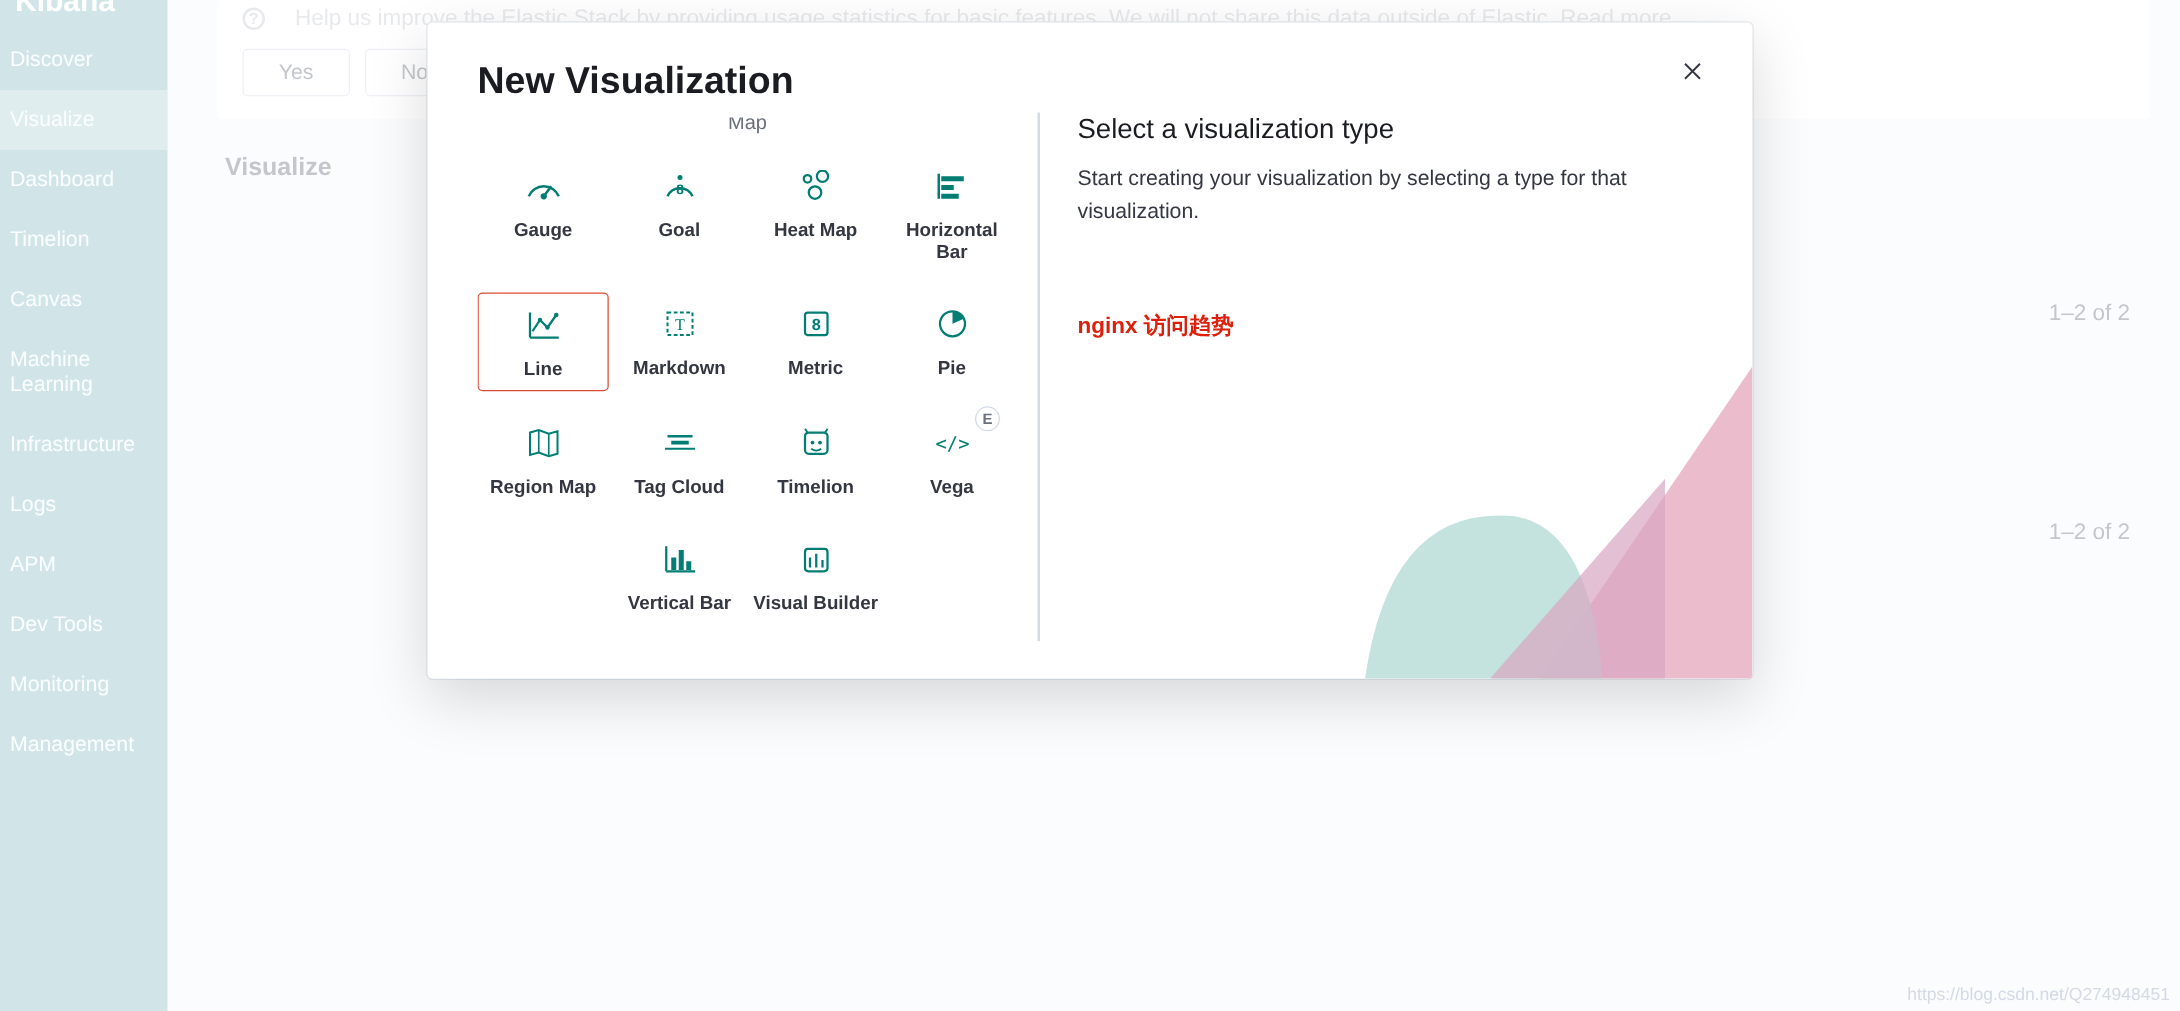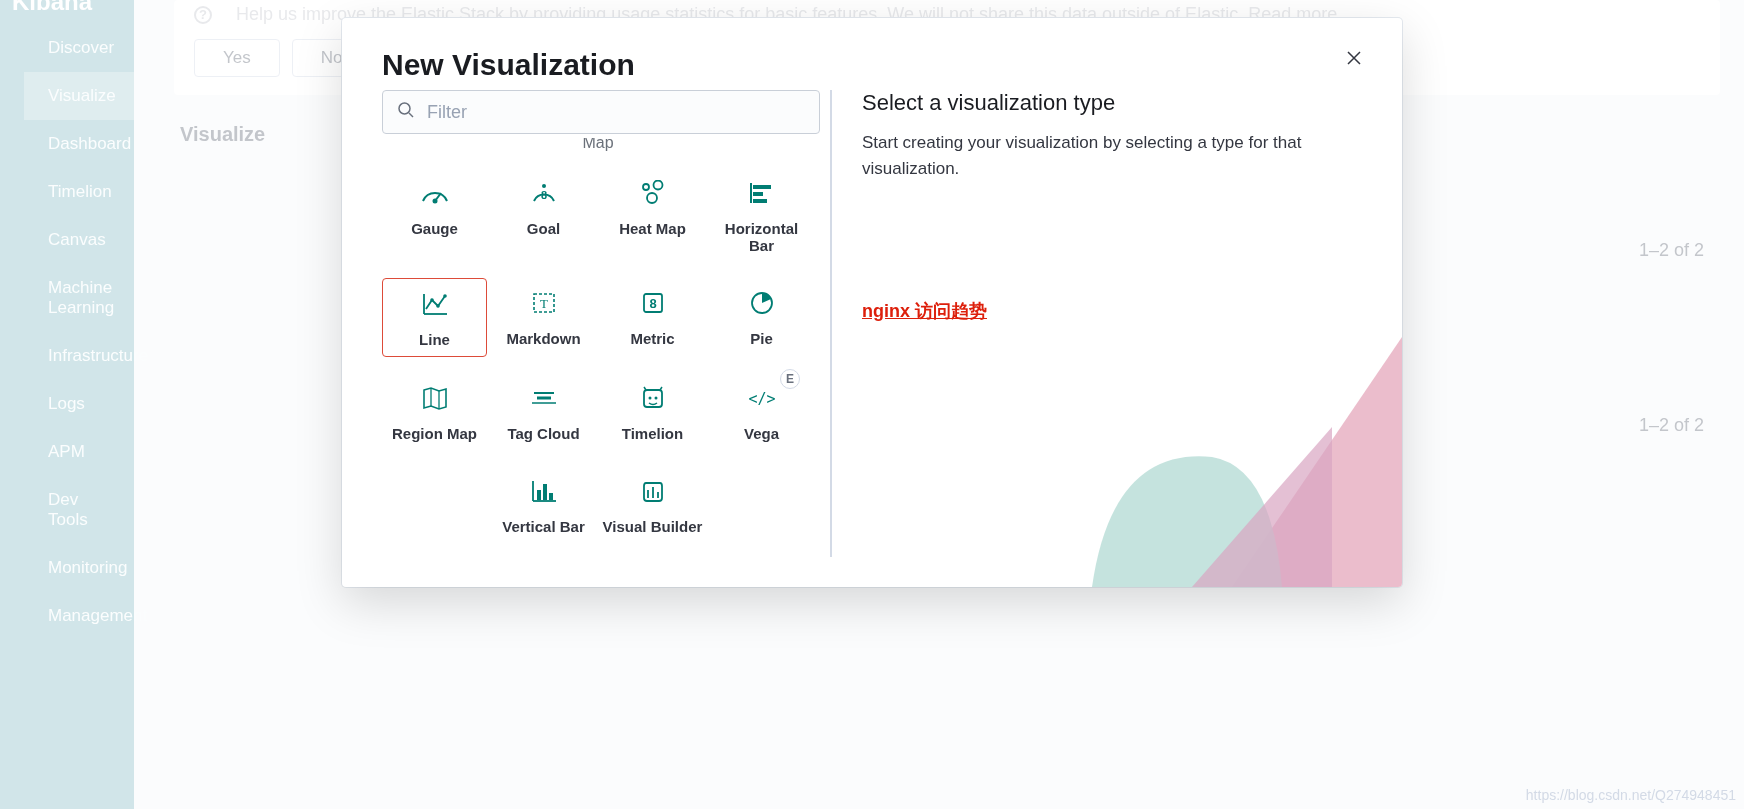--- a/index.html
+++ b/index.html
@@ -21,25 +21,24 @@
     padding-top: 0;
     z-index: 5;
   }
   .sidebar .brand {
     padding: 0px 12px 8px;
     font-size: 24px;
     font-weight: 600;
     margin-top: -12px;
   }
   .sidebar .nav-item {
-    padding: 14px 24px;
+    padding: 14px 8px;
     font-size: 17px;
     cursor: pointer;
     color: #f6fbfc;
-    margin-left: 24px;
   }
   .sidebar .nav-item.active {
     background: rgba(255,255,255,0.3);
   }
   .main {
     position: absolute;
     left: 150px; top: 0; right: 0; bottom: 0;
     padding: 0;
   }
   .banner-wrap {
@@ -155,21 +154,21 @@
   .badge-e {
     position:absolute; top:-4px; right:14px;
     width:20px;height:20px;border-radius:50%;
     border:1px solid #d3dae6; background:#fff;
     font-size:12px;font-weight:600;color:#69707d;
     display:flex;align-items:center;justify-content:center;
   }
   .right-col { flex:1; padding: 0 30px; }
   .right-col h2 { font-size:22px; font-weight:400; color:#1a1c21; margin-bottom:14px; }
   .right-col p { font-size:17px; color:#343741; line-height:1.5; }
-  .annot { color:#dd1f0b; font-weight:700; font-size:18px; margin-top:118px;text-decoration:underline; }
+  .annot { color:#dd1f0b; font-weight:700; font-size:18px; margin-top:67px; }
   .deco {
     position:absolute; z-index:25; bottom:0;
   }
   .watermark {
     position:absolute; right:8px; bottom:6px;
     color:#d3dae6; font-size:14px; z-index:60;
   }
 </style>
 </head>
 <body>
@@ -216,29 +215,20 @@
   <div class="modal-header">
     <div class="modal-title">New Visualization</div>
     <button class="close-btn">
       <svg width="16" height="16" viewBox="0 0 16 16">
           <path d="M2 2L14 14M14 2L2 14" stroke="#343741" stroke-width="1.5"></path>
         </svg>
     </button>
   </div>
   <div class="modal-body">
     <div class="left-col">
-      <div class="filter">
-        <span class="fi">
-          <svg width="18" height="18" viewBox="0 0 18 18" fill="none">
-              <circle cx="7.5" cy="7.5" r="5.5" stroke="#69707d" stroke-width="1.5"></circle>
-              <line x1="12" y1="12" x2="16" y2="16" stroke="#69707d" stroke-width="1.5"></line>
-            </svg>
-        </span>
-        <input placeholder="Filter" style="">
-      </div>
       <div class="grid-scroll">
         <div class="clip-label">Map</div>
         <div class="grid" id="viz-grid">
             <div class="viz">
               <div class="icon">
                 <svg width="32" height="28" viewBox="0 0 32 28">
                   <path d="M4 22 A13 13 0 0 1 28 22" stroke="#017d73" stroke-width="2" fill="none"></path>
                   <circle cx="16" cy="22" r="2.5" fill="#017d73"></circle>
                   <line x1="16" y1="22" x2="22" y2="14" stroke="#017d73" stroke-width="2"></line>
                 </svg>

